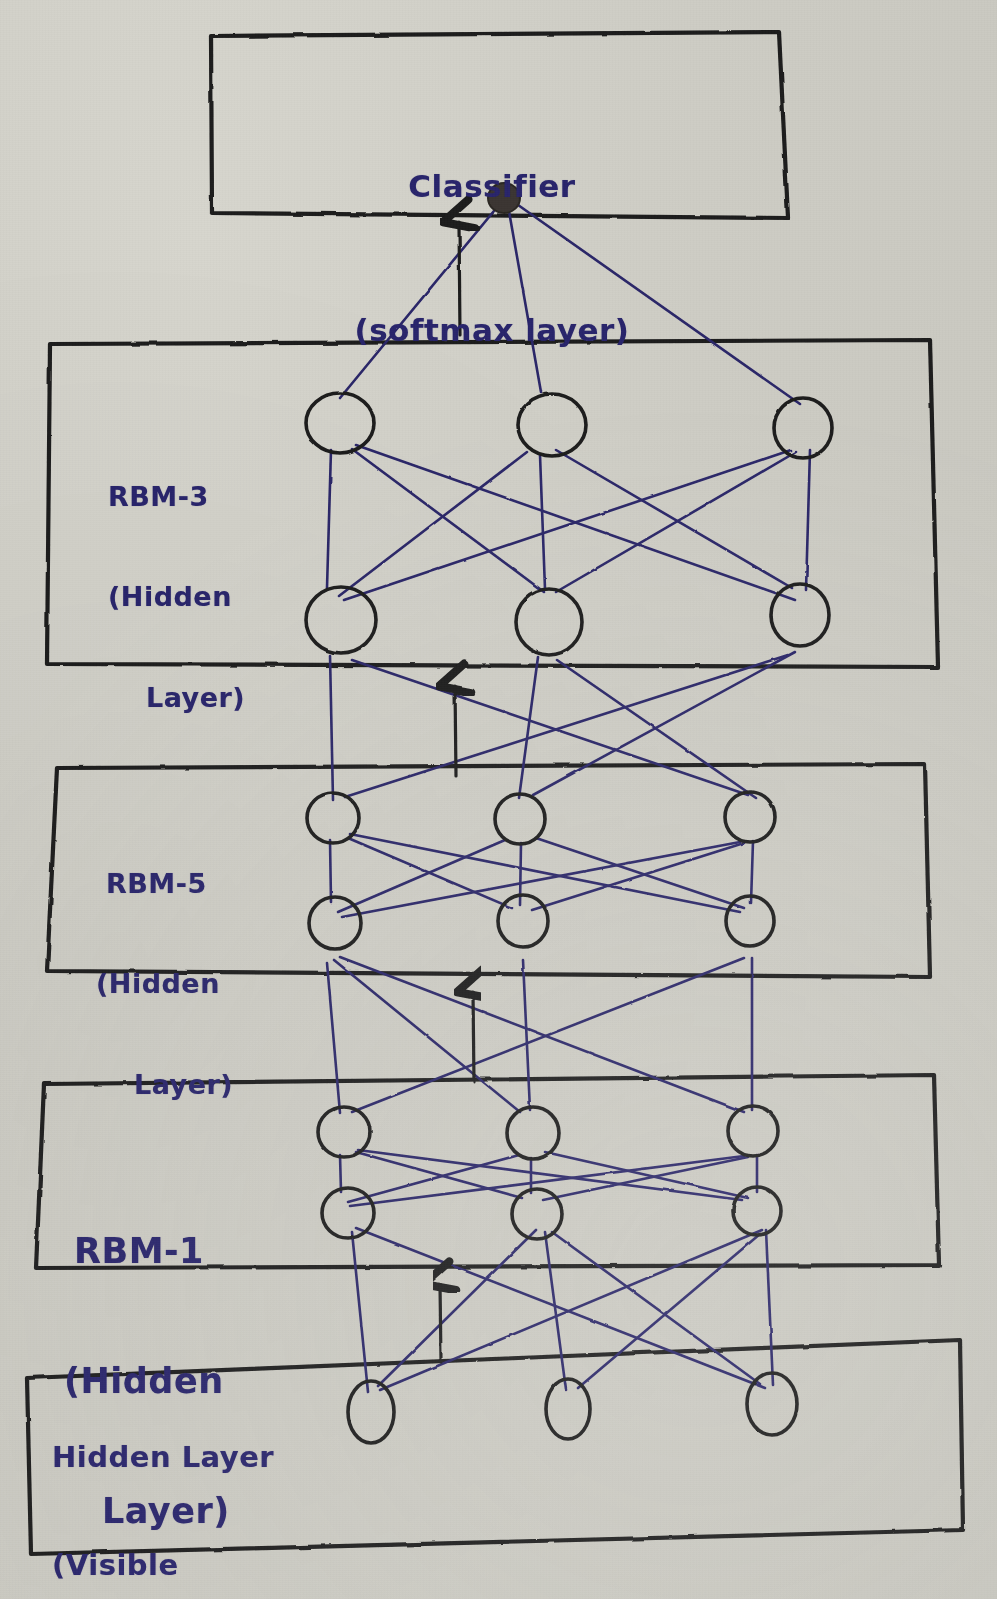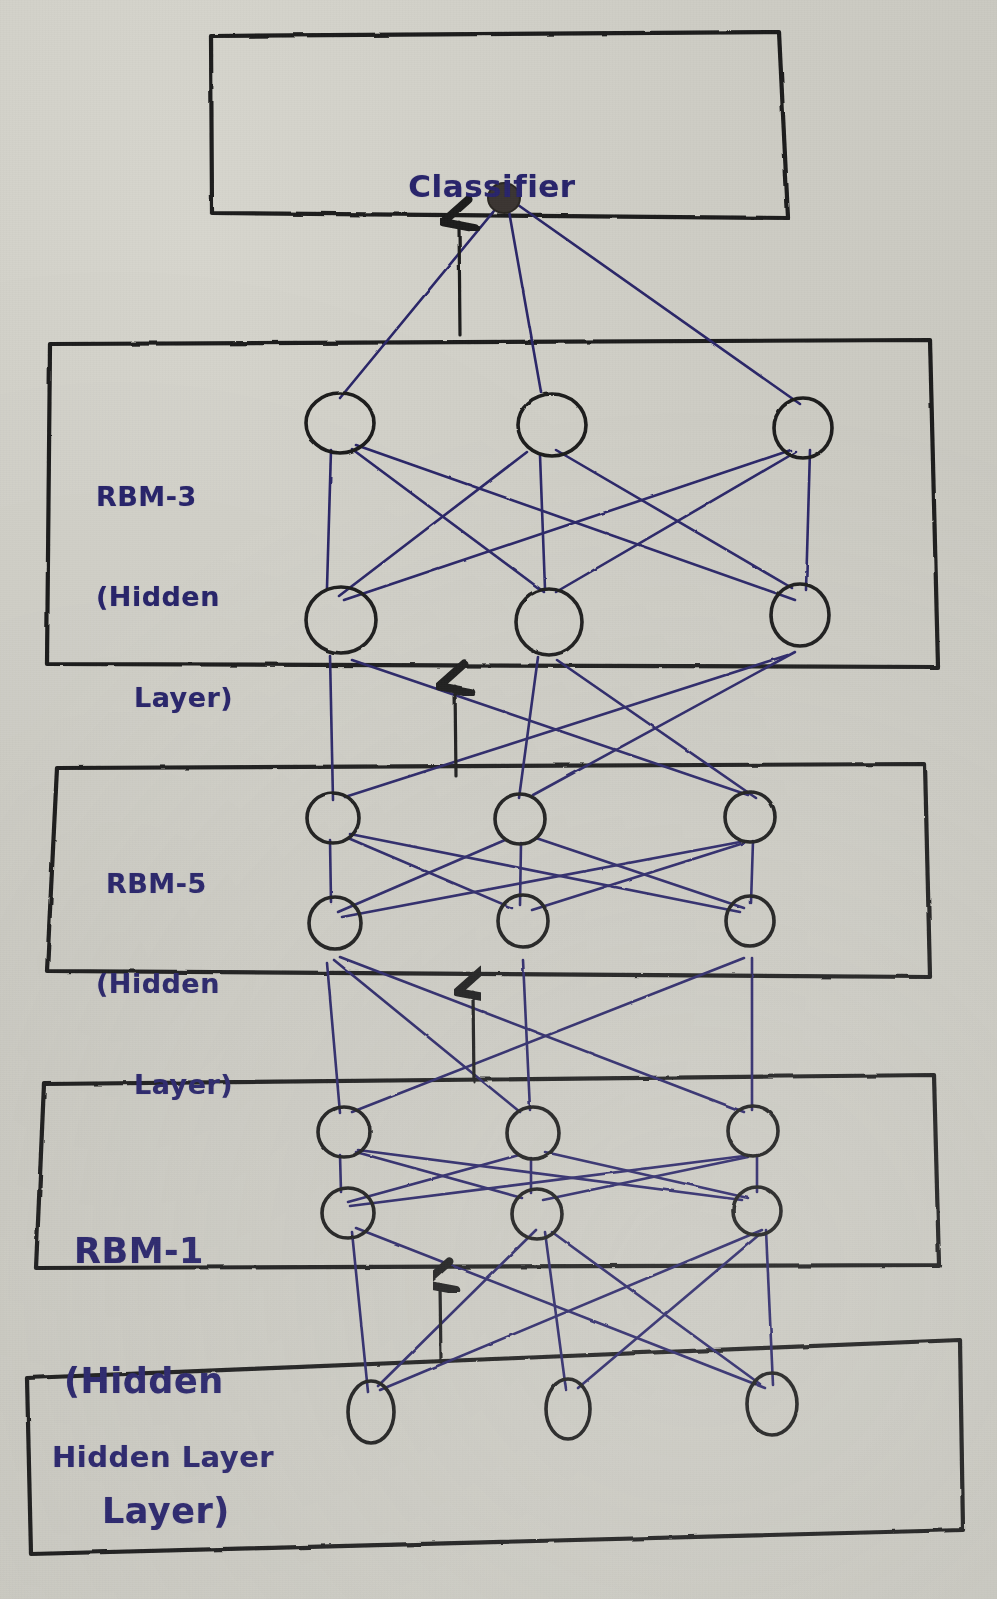--- a/index.html
+++ b/index.html
@@ -46,21 +46,21 @@
   }
   .label .ln { display: block; }
   #classifier-text {
     text-align: center;
     width: 560px;
     left: 212px;
     top: 66px;
     font-size: 31px;
     line-height: 1.55;
   }
-  #rbm3-text { left: 96px; top: 413px; font-size: 27px; }
+  #rbm3-text { left: 108px; top: 413px; font-size: 27px; }
   #rbm2-text { left: 96px;  top: 800px; font-size: 27px; }
   #rbm1-text { left: 64px;  top: 1143px; font-size: 35px; }
   #input-text { left: 52px; top: 1368px; font-size: 29px; }
   .indent1 { padding-left: 10px; }
   .indent2 { padding-left: 38px; }
 </style>
 </head>
 <body>
 
 <div id="page">
@@ -196,20 +196,21 @@
       <ellipse cx="772" cy="1404" rx="25" ry="31"></ellipse>
     </g>
 
     <g filter="url(#rough2)">
       <ellipse cx="504" cy="198" rx="16" ry="15" fill="#3a3530" stroke="#2b2723" stroke-width="2"></ellipse>
     </g>
   </svg>
 
   <div class="label" id="classifier-text">
     <span class="ln">Classifier</span>
+    <span class="ln">(softmax layer)</span>
   </div>
 
   <div class="label" id="rbm3-text">
     <span class="ln">RBM-3</span>
     <span class="ln">(Hidden</span>
     <span class="ln indent2">Layer)</span>
   </div>
 
   <div class="label" id="rbm2-text">
     <span class="ln indent1">RBM-5</span>
@@ -218,17 +219,18 @@
   </div>
 
   <div class="label" id="rbm1-text">
     <span class="ln indent1">RBM-1</span>
     <span class="ln">(Hidden</span>
     <span class="ln indent2">Layer)</span>
   </div>
 
   <div class="label" id="input-text">
     <span class="ln">Hidden Layer</span>
+    <span class="ln">(Visible</span>
     
   </div>
 
   <div id="grain"></div>
 </div>
 
 </body></html>

